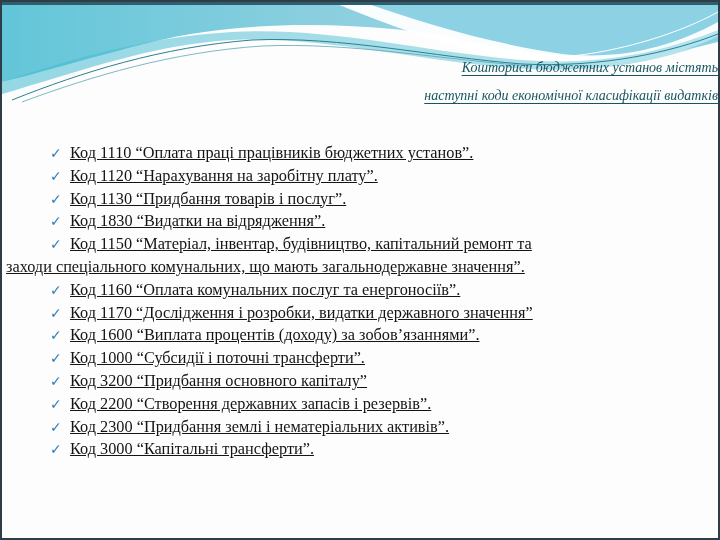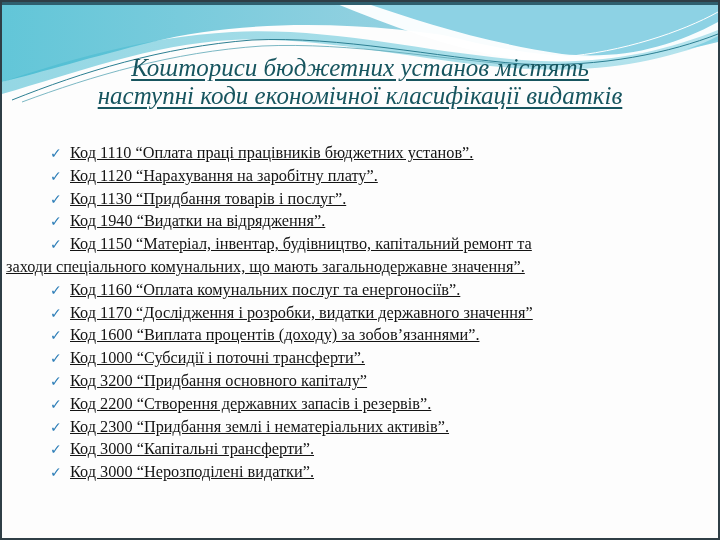--- a/index.html
+++ b/index.html
@@ -1,19 +1,19 @@
 <!DOCTYPE html>
 <html><head>
   <meta charset="utf-8">
   <style>
     html, body { margin: 0; padding: 0; }
     body { width: 720px; height: 540px; overflow: hidden; background: #ffffff; font-family: "Liberation Serif", "DejaVu Serif", serif; }
     .slide { position: relative; width: 716px; height: 536px; border: 2px solid #2f3e46; background: #fdfdfd; overflow: hidden; }
     .wave { position: absolute; left: 0; top: 0; width: 716px; height: 120px; }
-    .title { position: absolute; left: 0; top: 52px; width: 716px; text-align: center; color: #17555f; font-style: italic; font-size: 25px; line-height: 28px; }
+    .title { position: absolute; left: 0; top: 52px; width: 716px; text-align: right; color: #17555f; font-style: italic; font-size: 14px; line-height: 28px; }
     .title span { text-decoration: underline; text-underline-offset: 3px; }
     .list { position: absolute; left: 48px; top: 140px; width: 650px; font-size: 16.3px; line-height: 22.8px; color: #141414; text-decoration: underline; }
     .item { white-space: nowrap; }
     .item.cont { margin-left: -44px; }
     .check { display: inline-block; width: 20px; color: #2f7fb8; font-size: 14px; font-family: "DejaVu Sans", sans-serif; }
   </style>
 </head>
 <body>
 
 <div class="slide">
@@ -42,26 +42,25 @@
 
   <div class="title">
     <span>Кошториси бюджетних установ містять</span><br>
     <span>наступні коди економічної класифікації видатків</span>
   </div>
 
   <div class="list">
     <div class="item"><span class="check">✓</span><span>Код 1110 “Оплата праці працівників бюджетних установ”.</span></div>
     <div class="item"><span class="check">✓</span><span>Код 1120 “Нарахування на заробітну плату”.</span></div>
     <div class="item"><span class="check">✓</span><span>Код 1130 “Придбання товарів і послуг”.</span></div>
-    <div class="item"><span class="check">✓</span><span>Код 1940 “Видатки на відрядження”.</span></div>
+    <div class="item"><span class="check">✓</span><span>Код 1830 “Видатки на відрядження”.</span></div>
     <div class="item"><span class="check">✓</span><span>Код 1150 “Матеріал, інвентар, будівництво, капітальний ремонт та</span></div>
     <div class="item cont"><span>заходи спеціального комунальних, що мають загальнодержавне значення”.</span></div>
     <div class="item"><span class="check">✓</span><span>Код 1160 “Оплата комунальних послуг та енергоносіїв”.</span></div>
     <div class="item"><span class="check">✓</span><span>Код 1170 “Дослідження і розробки, видатки державного значення”</span></div>
     <div class="item"><span class="check">✓</span><span>Код 1600 “Виплата процентів (доходу) за зобов’язаннями”.</span></div>
     <div class="item"><span class="check">✓</span><span>Код 1000 “Субсидії і поточні трансферти”.</span></div>
     <div class="item"><span class="check">✓</span><span>Код 3200 “Придбання основного капіталу”</span></div>
     <div class="item"><span class="check">✓</span><span>Код 2200 “Створення державних запасів і резервів”.</span></div>
     <div class="item"><span class="check">✓</span><span>Код 2300 “Придбання землі і нематеріальних активів”.</span></div>
     <div class="item"><span class="check">✓</span><span>Код 3000 “Капітальні трансферти”.</span></div>
-    <div class="item"><span class="check">✓</span><span>Код 3000 “Нерозподілені видатки”.</span></div>
   </div>
 </div>
 
 </body></html>

